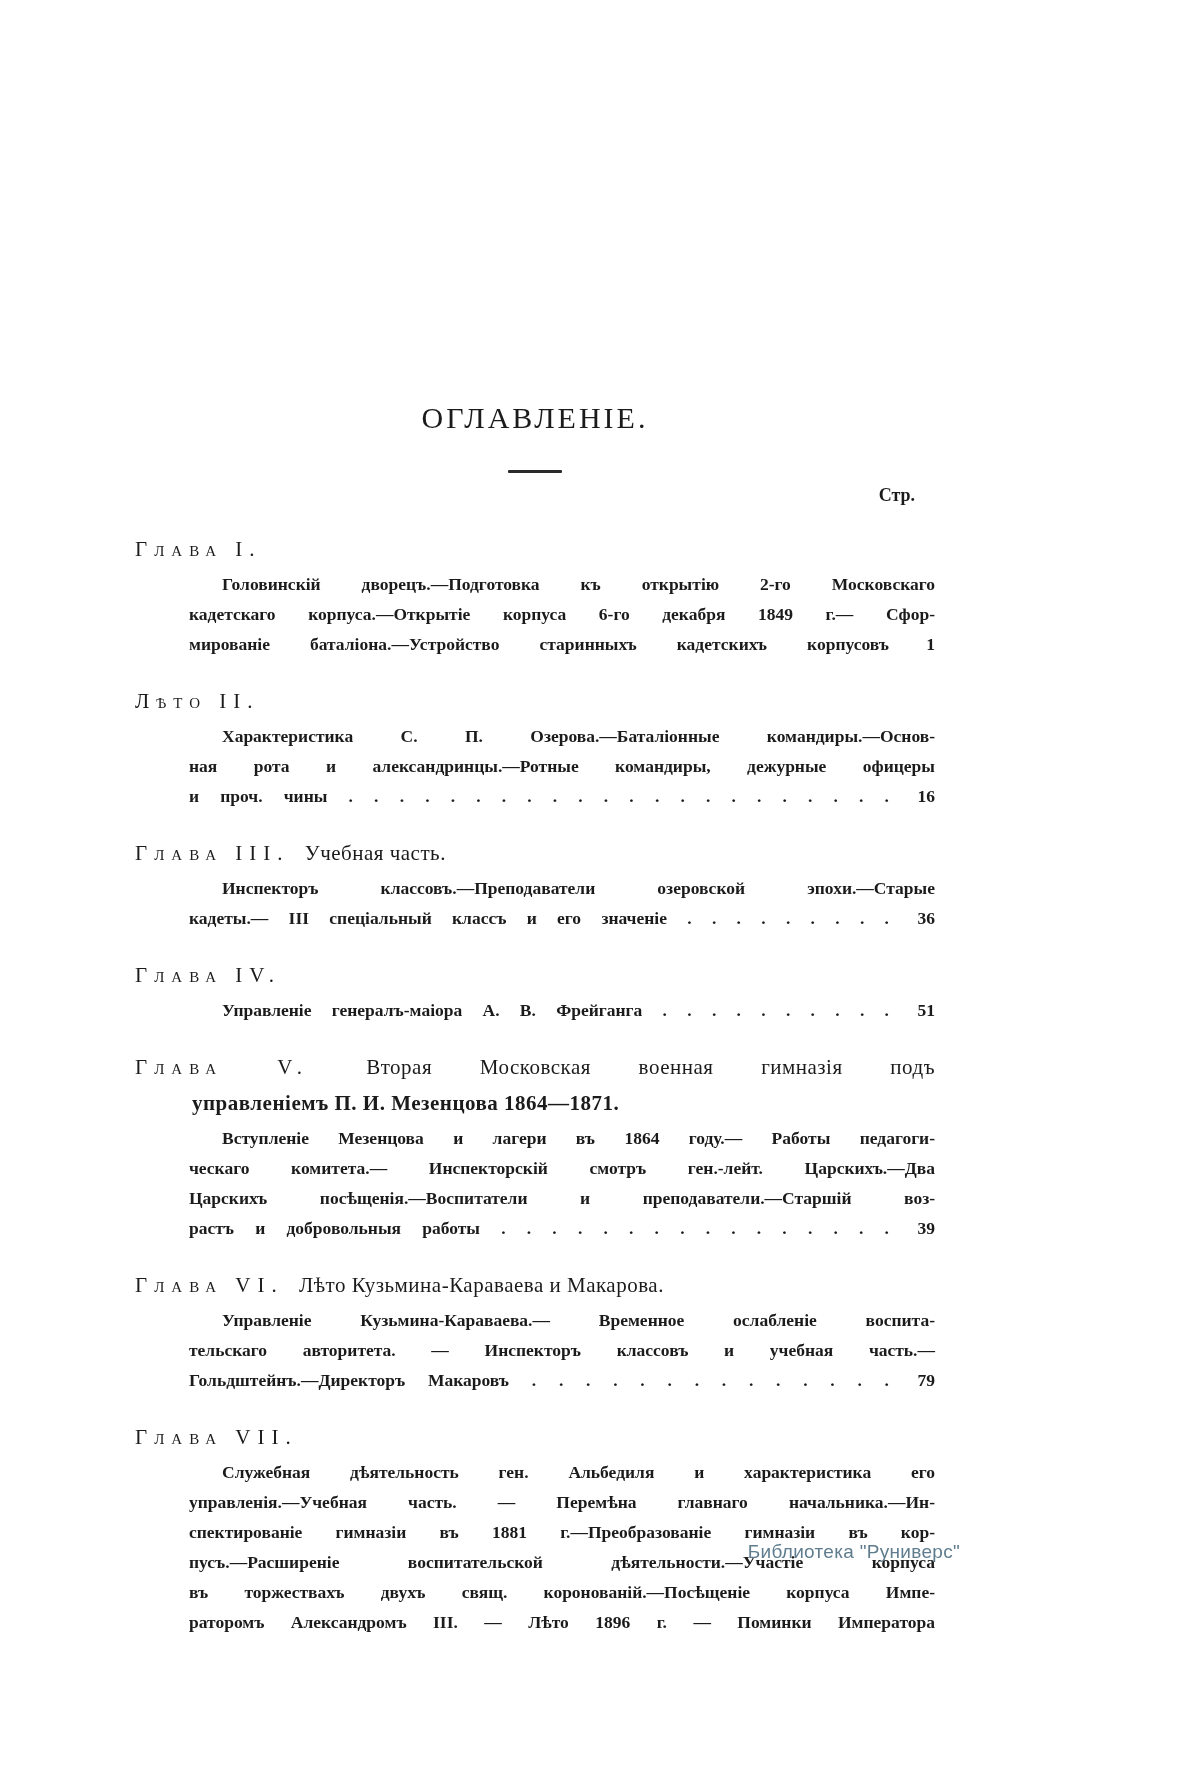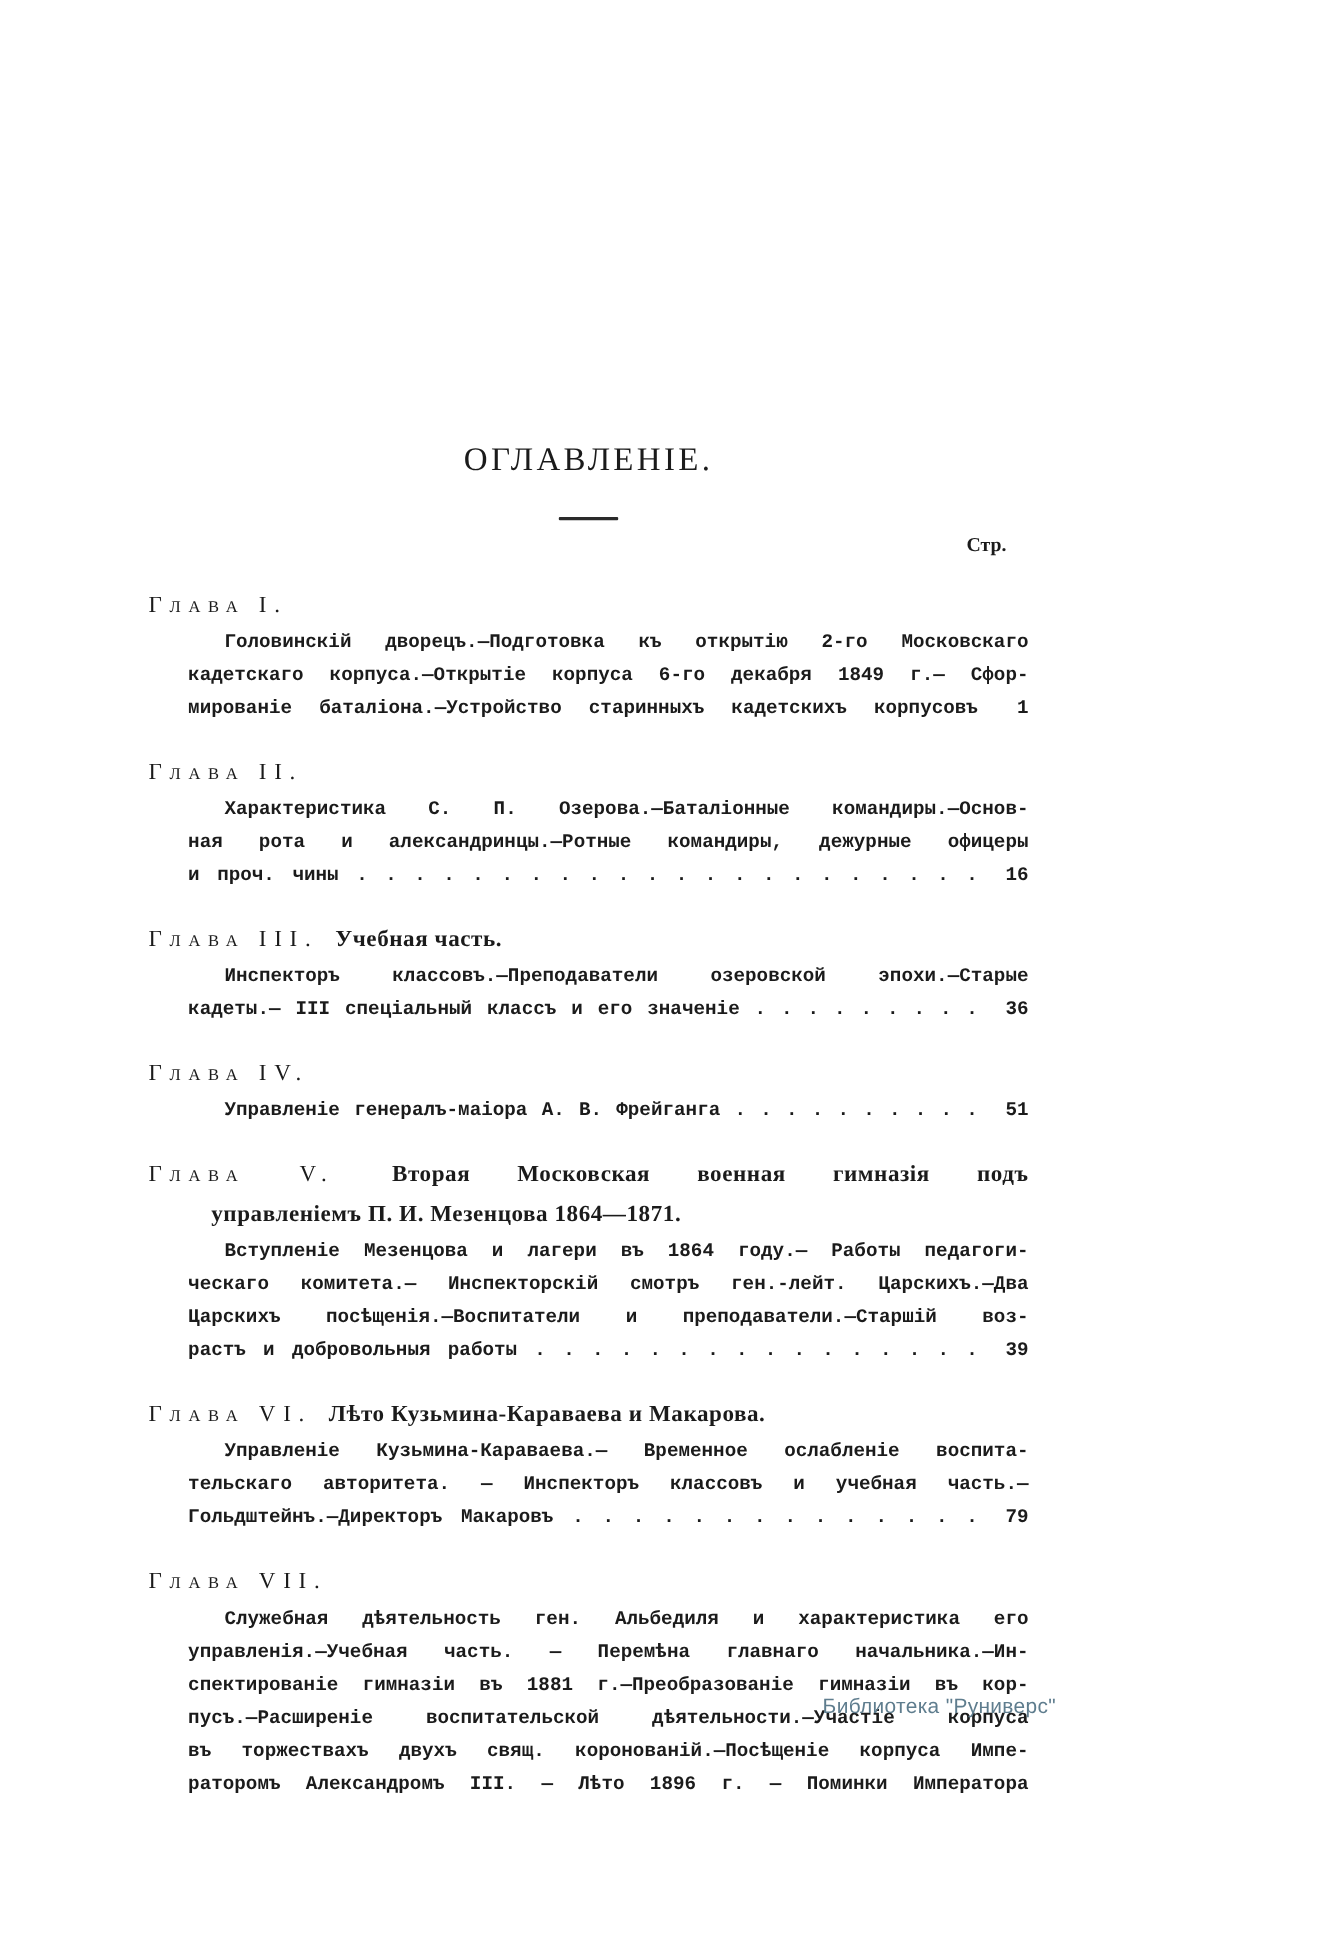--- a/index.html
+++ b/index.html
@@ -48,38 +48,37 @@
     text-align-last:justify;
   }
   .ch-num {
     font-variant:small-caps;
     letter-spacing:7px;
     font-weight:400;
     margin-right:10px;
     white-space:nowrap;
   }
   .ch-title {
-    font-weight:700;
+    font-weight:400;
     letter-spacing:0.5px;
   }
   .ch-title-line2 {
     font-weight:700;
     font-size:21px;
     line-height:36px;
     margin-left:57px;
     letter-spacing:0.5px;
   }
   .desc {
     position:relative;
-    margin-left:36px;
+    margin-left:54px;
     margin-top:2px;
     font-size:17.5px;
     font-weight:700;
     line-height:30px;
-    font-family:Liberation Mono, monospace;
   }
   .dline {
     text-align:justify;
     text-align-last:justify;
     white-space:normal;
   }
   .dline.first { text-indent:33px; }
   .dline.pad-num { padding-right:46px; }
   .page-num {
     position:absolute;
@@ -116,21 +115,21 @@
     <div class="desc">
       <div class="dline first">Головинскій дворецъ.—Подготовка къ открытію 2-го Московскаго</div>
       <div class="dline">кадетскаго корпуса.—Открытіе корпуса 6-го декабря 1849 г.— Сфор-</div>
       <div class="dline pad-num">мированіе баталіона.—Устройство старинныхъ кадетскихъ корпусовъ</div>
       <span class="page-num">1</span>
     </div>
   </div>
 
   <div class="chapter">
     <div class="chapter-heading">
-      <span class="ch-num">Глава II.</span>
+      <span class="ch-num">Лѣто II.</span>
     </div>
     <div class="desc">
       <div class="dline first">Характеристика С. П. Озерова.—Баталіонные командиры.—Основ-</div>
       <div class="dline">ная рота и александринцы.—Ротные командиры, дежурные офицеры</div>
       <div class="dline pad-num">и проч. чины . . . . . . . . . . . . . . . . . . . . . .</div>
       <span class="page-num">16</span>
     </div>
   </div>
 
   <div class="chapter">

